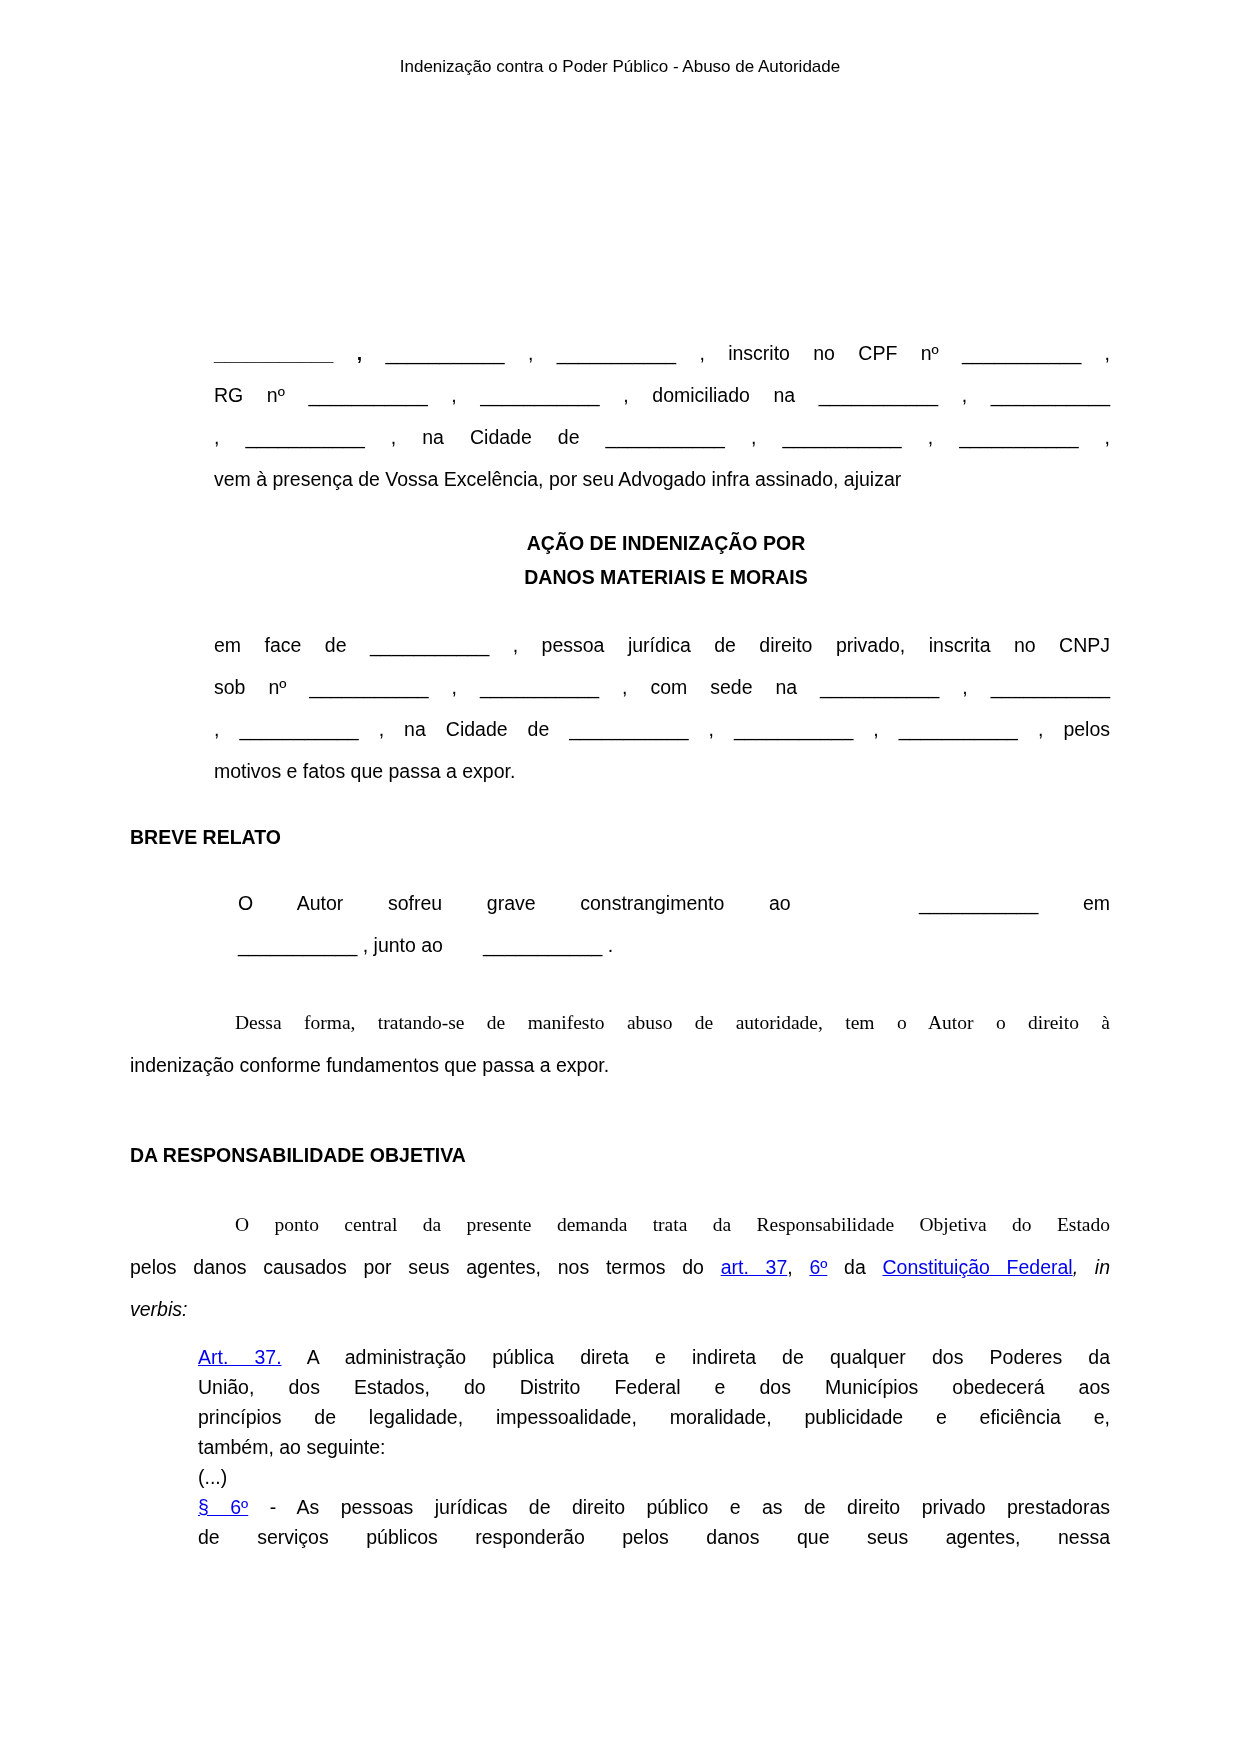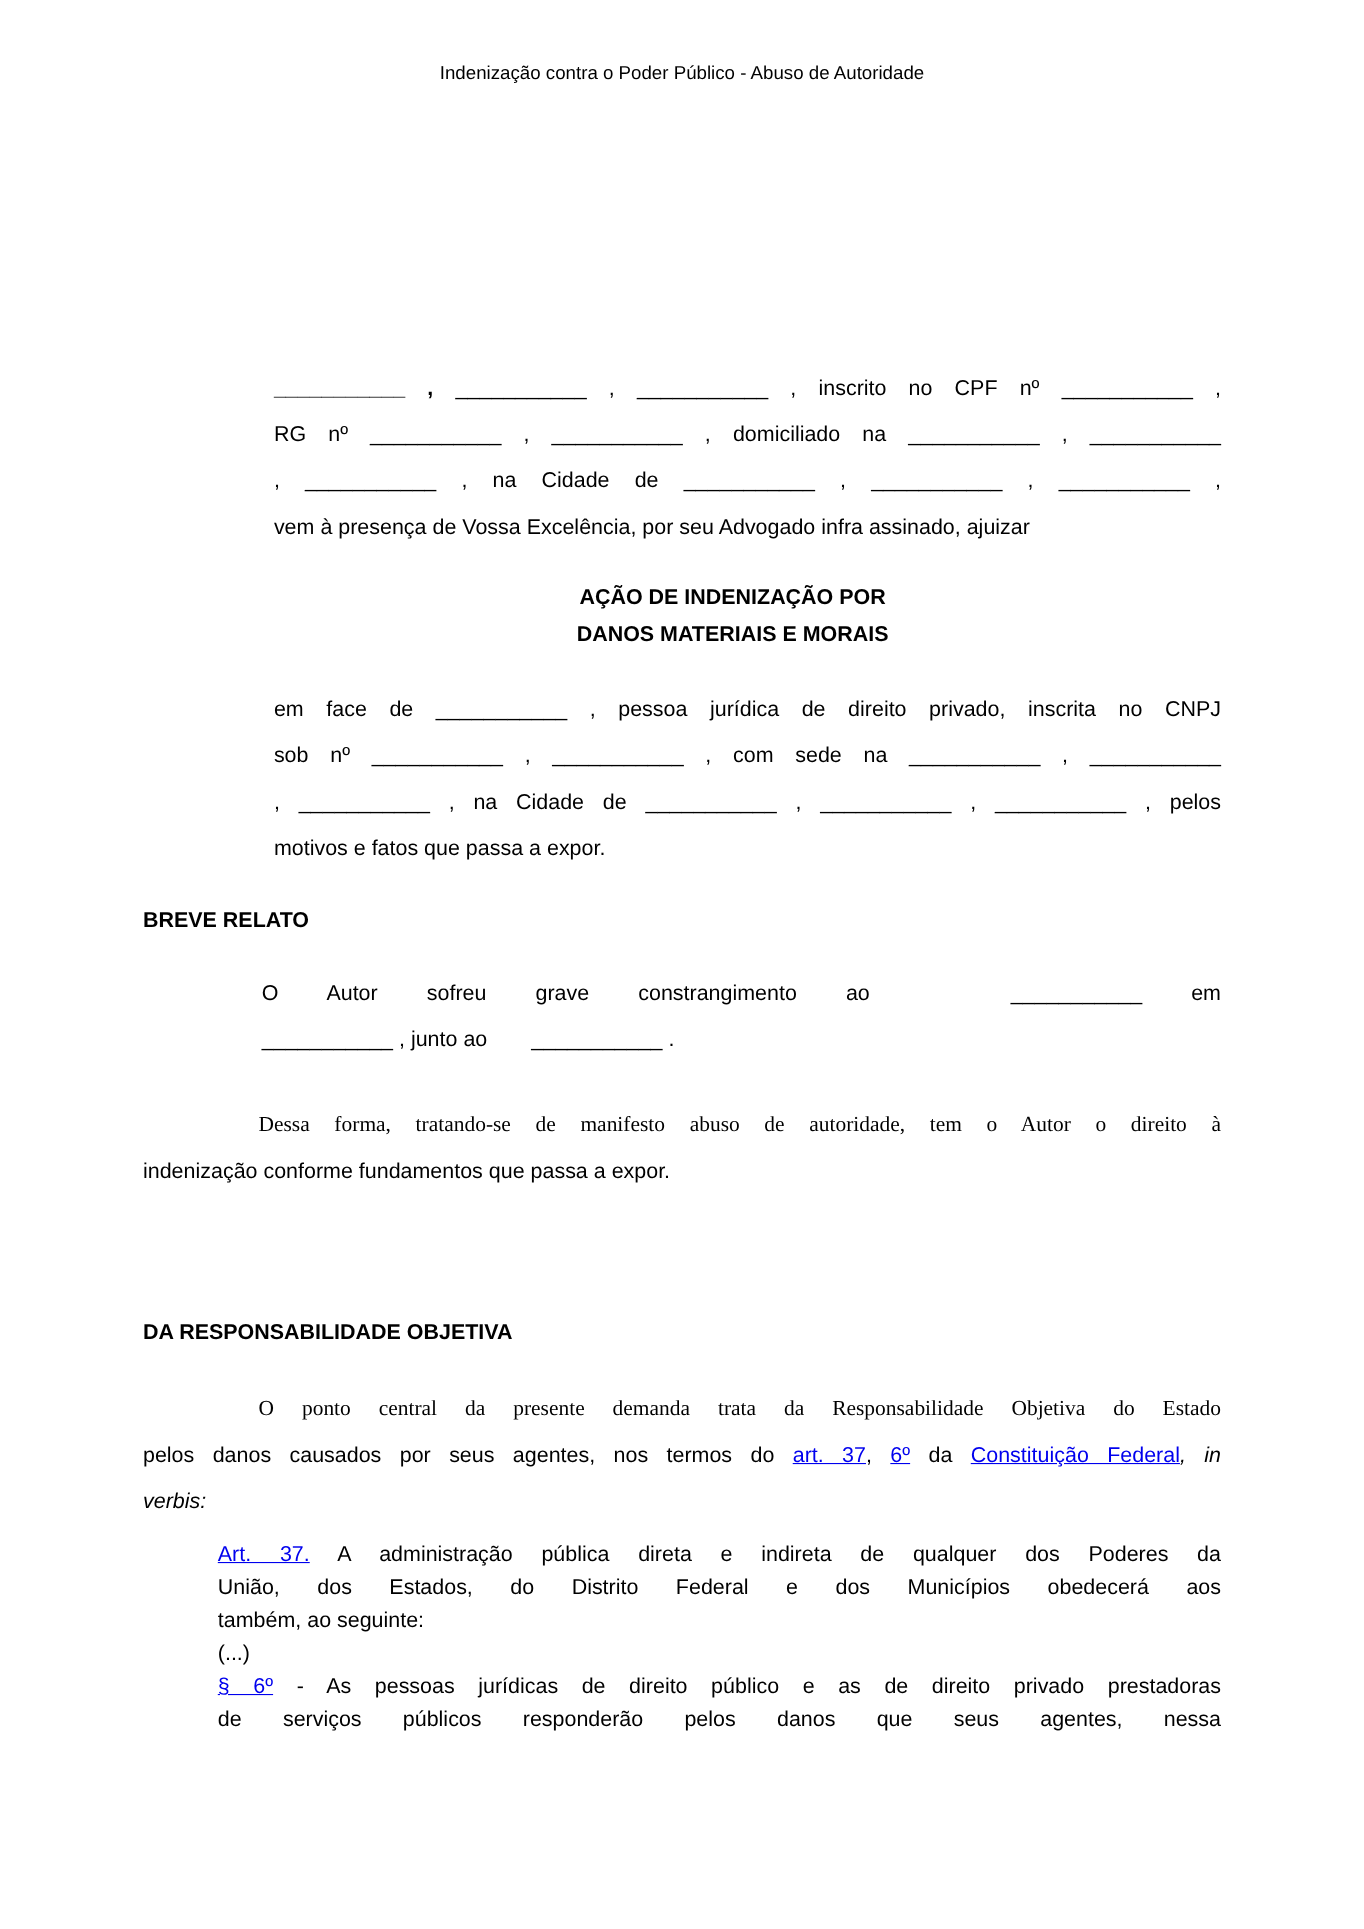--- a/index.html
+++ b/index.html
@@ -14,35 +14,35 @@
   .doc-title{
     margin-top:52px;text-align:center;
     font-size:17px;line-height:30px;font-weight:400;
   }
   .addressee{
     margin-top:26px;line-height:26px;font-weight:700;
   }
   .addressee .blank{font-weight:400;}
   .jline{text-align:justify;text-align-last:justify;}
   .lline{text-align:left;text-align-last:left;}
-  .indent-block{margin-left:119px;}
+  .indent-block{margin-left:84px;}
   .qualification{margin-top:250px;}
   .lead-bold{font-weight:700;}
   .action-title{
     margin-top:26px;text-align:center;text-align-last:center;
     font-weight:700;line-height:34px;padding-left:92px;
   }
   .defendant{margin-top:30px;}
   .section-heading{
     margin-top:32px;font-weight:700;line-height:26px;
   }
   .breve-para{margin-top:32px;margin-left:108px;}
   .dessa-para{margin-top:36px;}
   .first-indent{text-indent:105px;font-family:Liberation Serif, serif;}
-  .heading-resp{margin-top:112px;}
+  .heading-resp{margin-top:56px;}
   .resp-para{margin-top:36px;}
   .italic{font-style:italic;}
   .quote{
     margin-top:12px;margin-left:68px;line-height:30px;
   }
   a.doclink{color:#0000EE;text-decoration:underline;cursor:pointer;}
   .footer{
     margin-top:56px;text-align:center;line-height:30px;
   }
 </style>
@@ -89,20 +89,21 @@
 
   <div class="resp-para">
     <div class="jline first-indent">O ponto central da presente demanda trata da Responsabilidade Objetiva do Estado</div>
     <div class="jline"><span>pelos danos causados por seus agentes, nos termos do </span><a class="doclink">art. 37</a><span>, </span><a class="doclink">6º</a><span> da </span><a class="doclink">Constituição Federal</a><span class="italic">, in</span></div>
     <div class="lline italic">verbis:</div>
   </div>
 
   <div class="quote">
     <div class="jline"><a class="doclink">Art. 37.</a><span> A administração pública direta e indireta de qualquer dos Poderes da</span></div>
     <div class="jline">União, dos Estados, do Distrito Federal e dos Municípios obedecerá aos</div>
+    <div class="jline">princípios de legalidade, impessoalidade, moralidade, publicidade e eficiência e,</div>
     <div class="lline">também, ao seguinte:</div>
     <div class="lline">(...)</div>
     <div class="jline"><a class="doclink">§ 6º</a><span> - As pessoas jurídicas de direito público e as de direito privado prestadoras</span></div>
     <div class="jline">de serviços públicos responderão pelos danos que seus agentes, nessa</div>
   </div>
 
 
 </div>
 
 </body></html>

